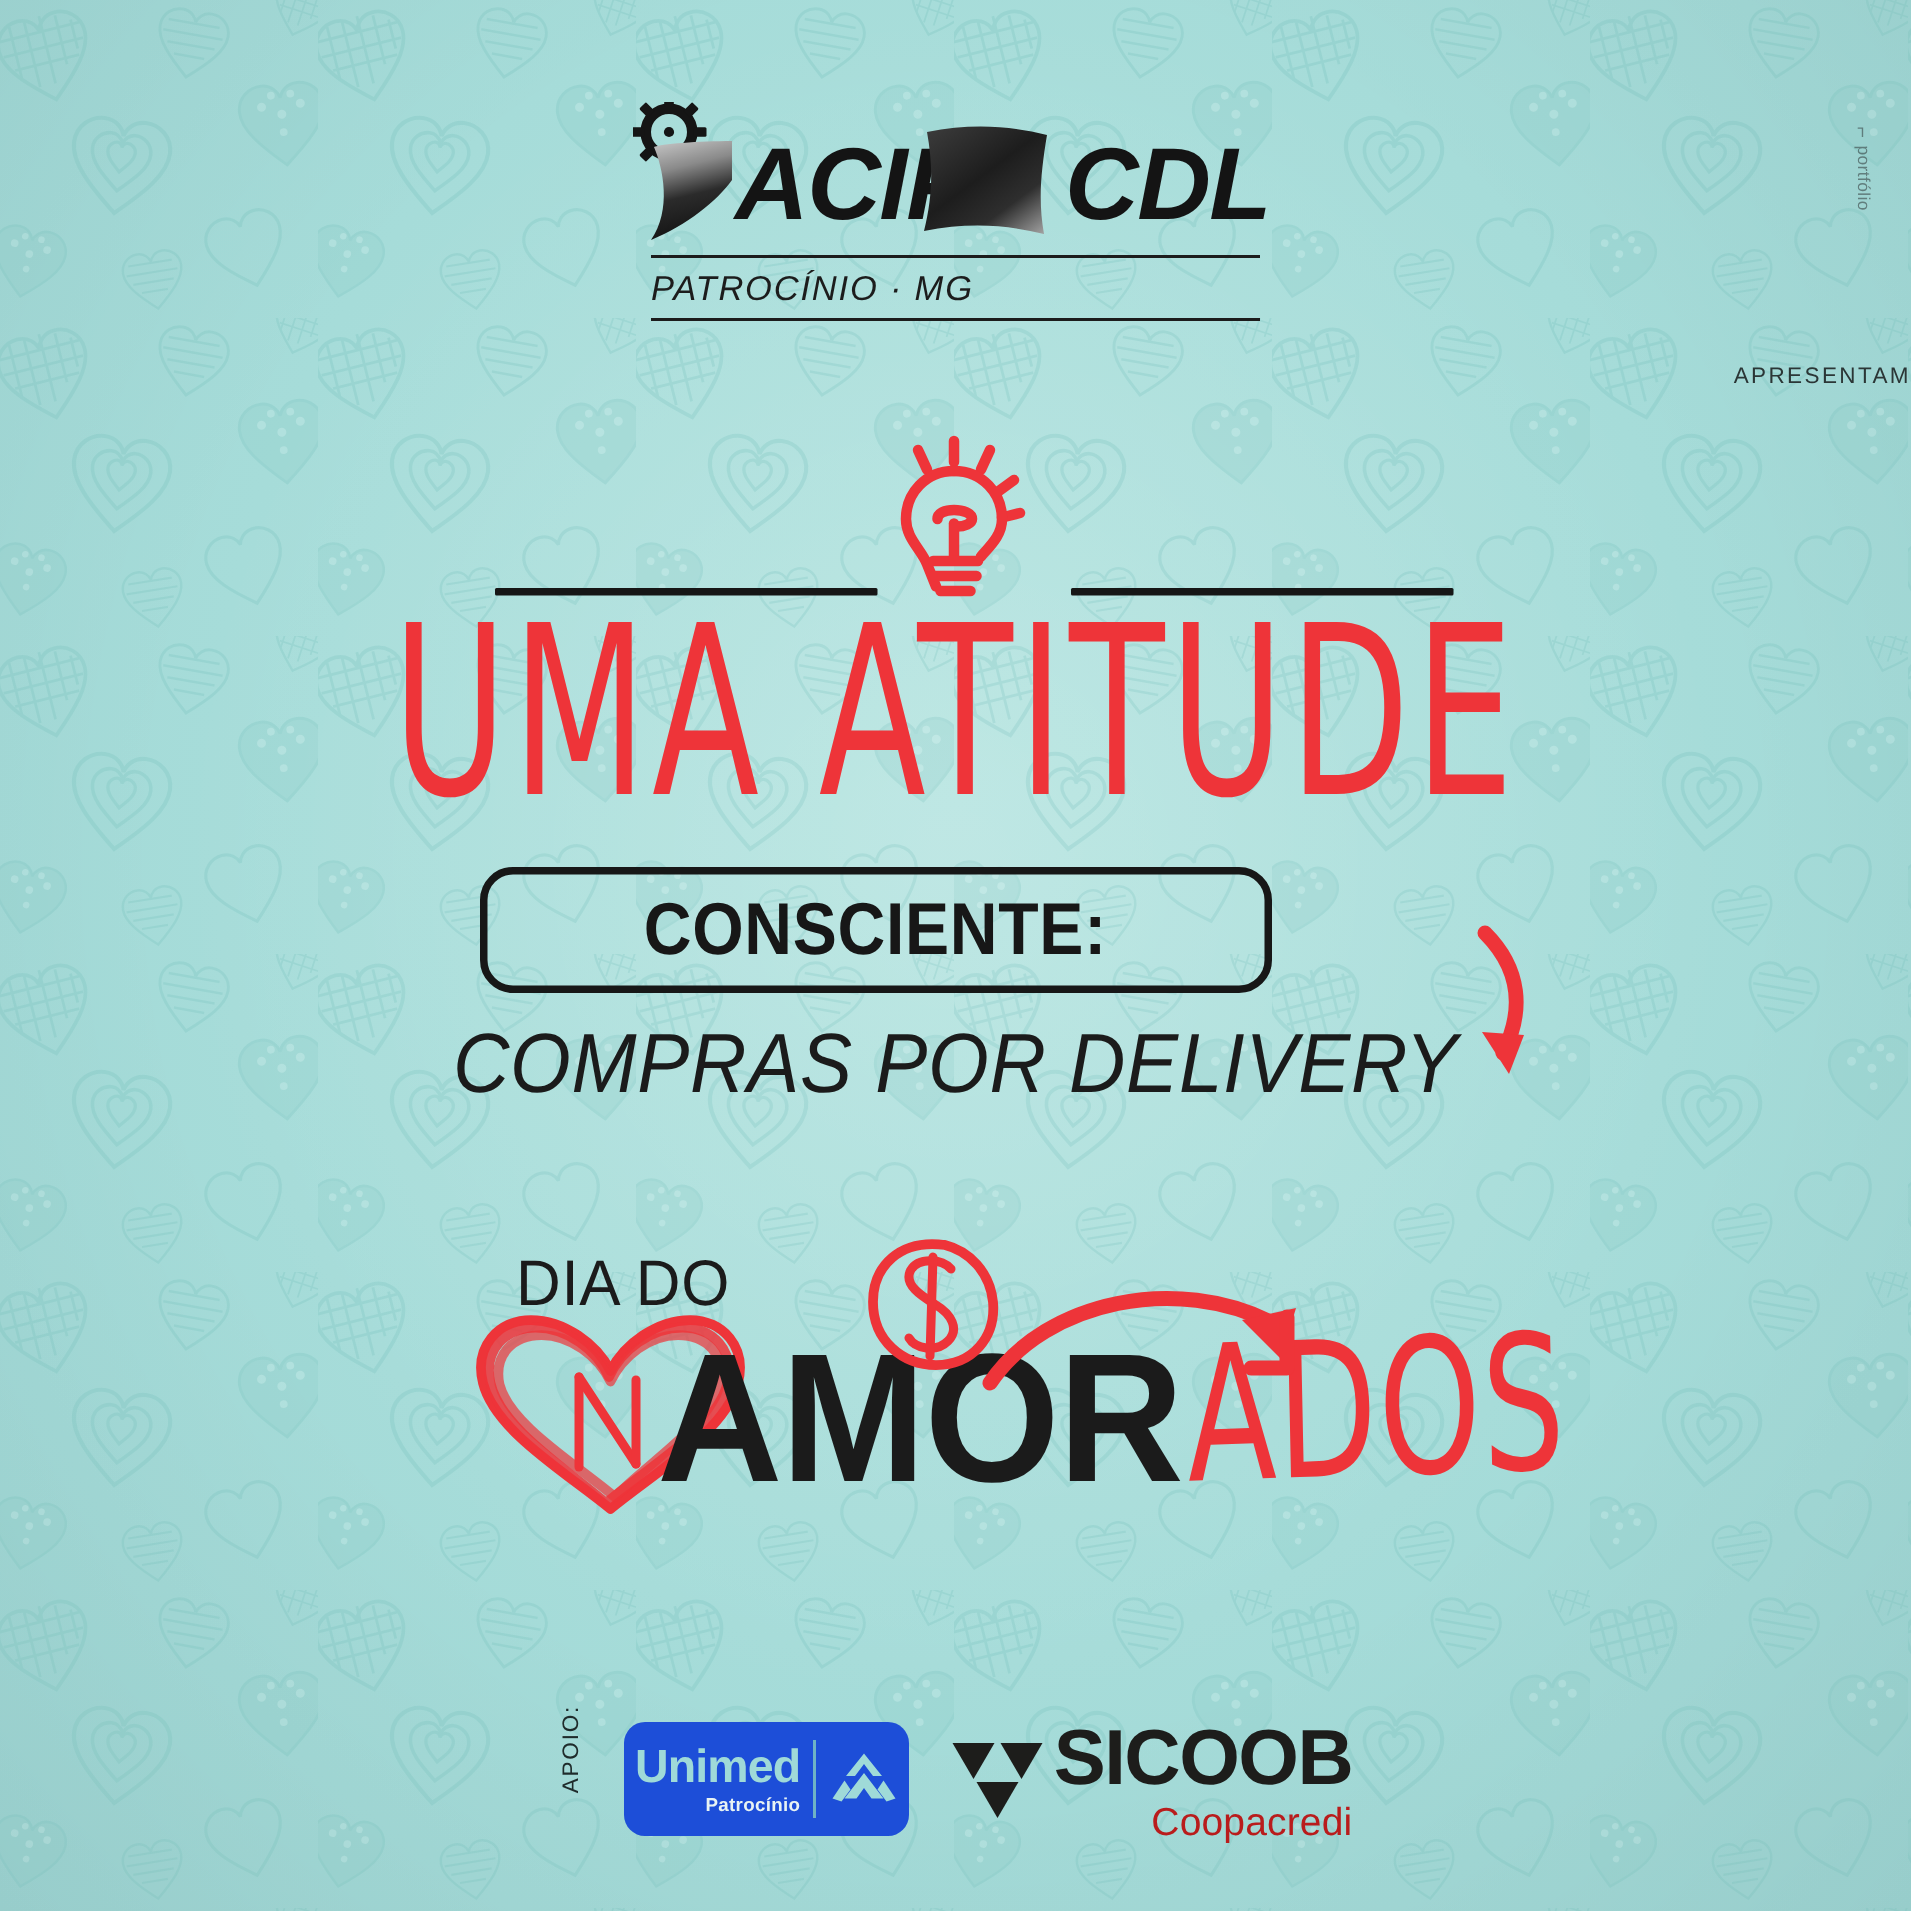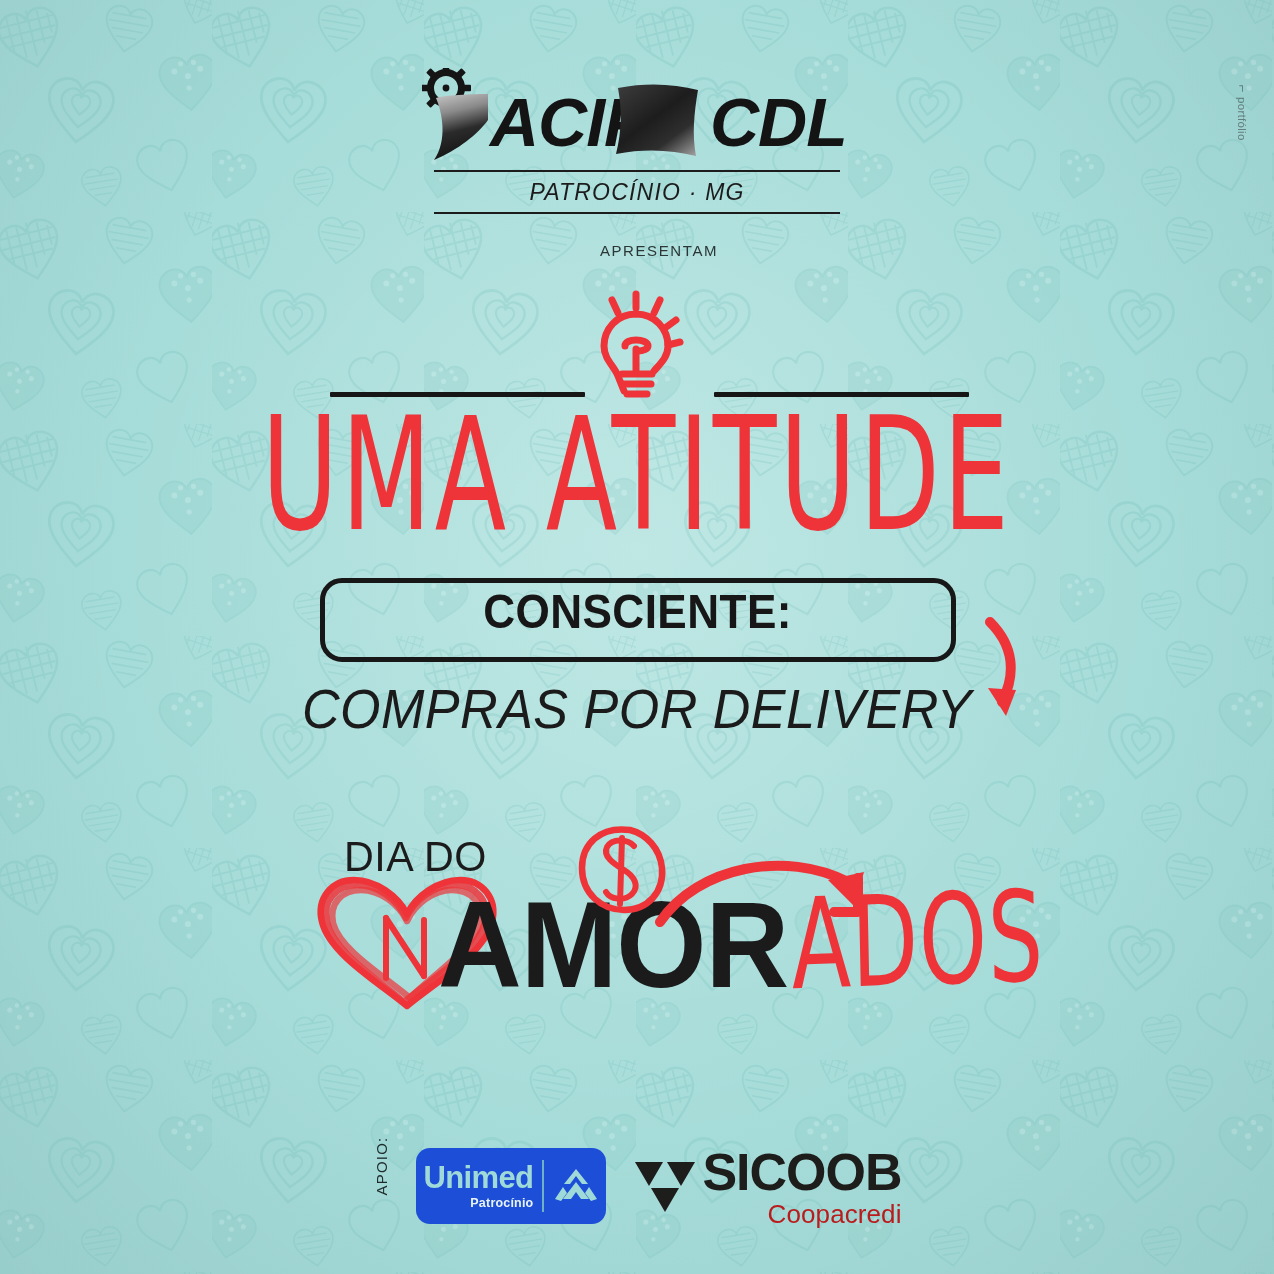--- a/index.html
+++ b/index.html
@@ -88,34 +88,33 @@
   .logo-rule-wrap {
     width: 406px;
     margin-top: 6px;
   }
   .logo-rule {
     height: 2px;
     background: #1c1c1c;
     width: 100%;
   }
   .logo-city {
-    text-align: center;
     font-size: 23px;
     font-style: italic;
     letter-spacing: 1.2px;
     color: #1c1c1c;
     padding: 7px 0 6px;
     font-weight: 400;
   }
 
   .presentam {
     position: absolute;
     top: 242px;
     left: 0; right: 0;
-    text-align: center;
+    text-align: right;
     font-size: 15px;
     letter-spacing: 1.6px;
     color: #2b3636;
     padding-left: 44px;
   }
 
   
   .bulb-row {
     position: absolute;
     top: 286px;
@@ -152,26 +151,27 @@
     font-family: "DejaVu Sans Condensed", "Liberation Sans Narrow", "Liberation Sans", sans-serif;
     transform: scaleX(.84) scaleY(1.14);
     transform-origin: 50% 0;
   }
 
   
   .conscient-box {
     position: absolute;
     top: 578px;
     left: 320px;
-    width: 636px;
+    width: 528px;
     height: 84px;
     border: 5px solid #171717;
     border-radius: 22px;
     box-sizing: border-box;
     display: flex;
+    align-items: center;
     justify-content: center;
   }
   .conscient-text {
     font-size: 49px;
     font-weight: 700;
     letter-spacing: .5px;
     color: #171717;
     transform: scaleX(.9);
     font-family: "Liberation Sans Narrow", "Liberation Sans", sans-serif;
   }

